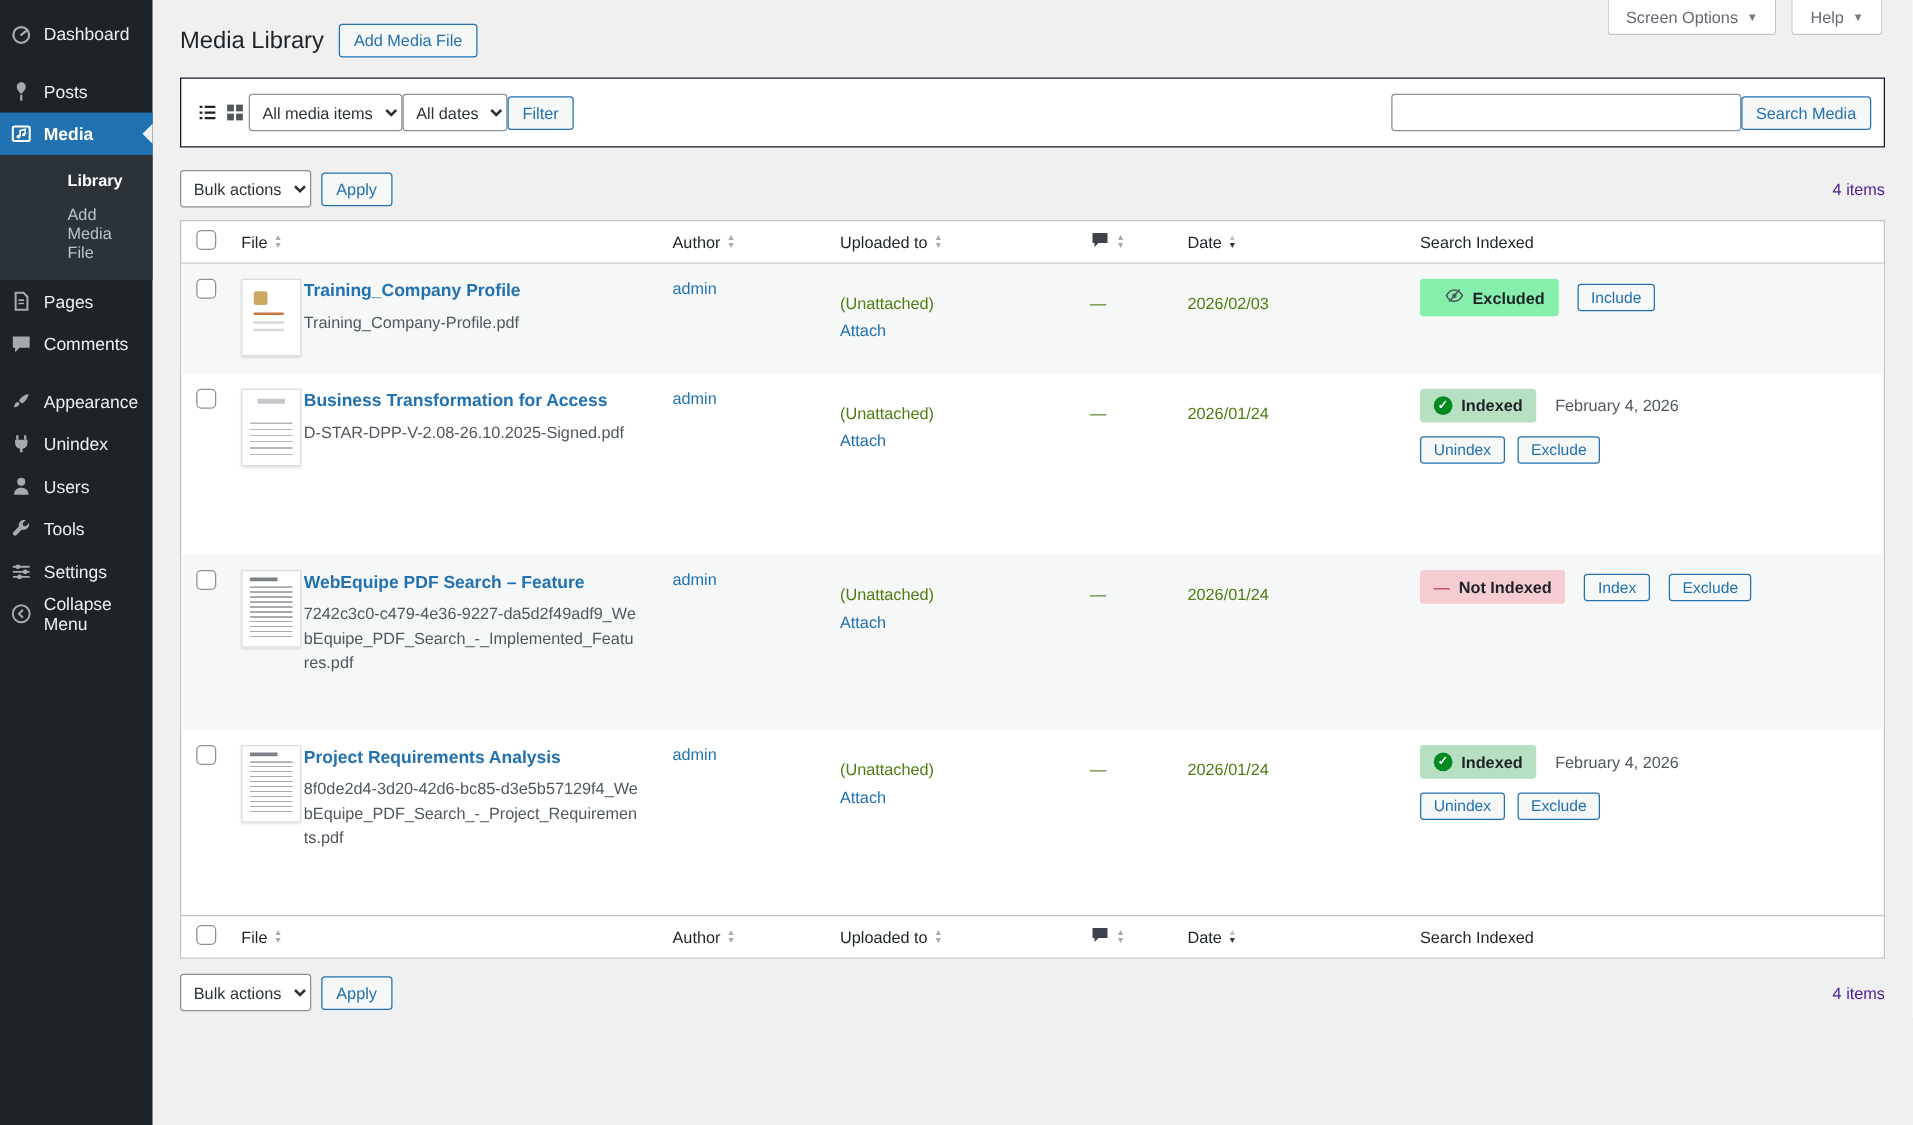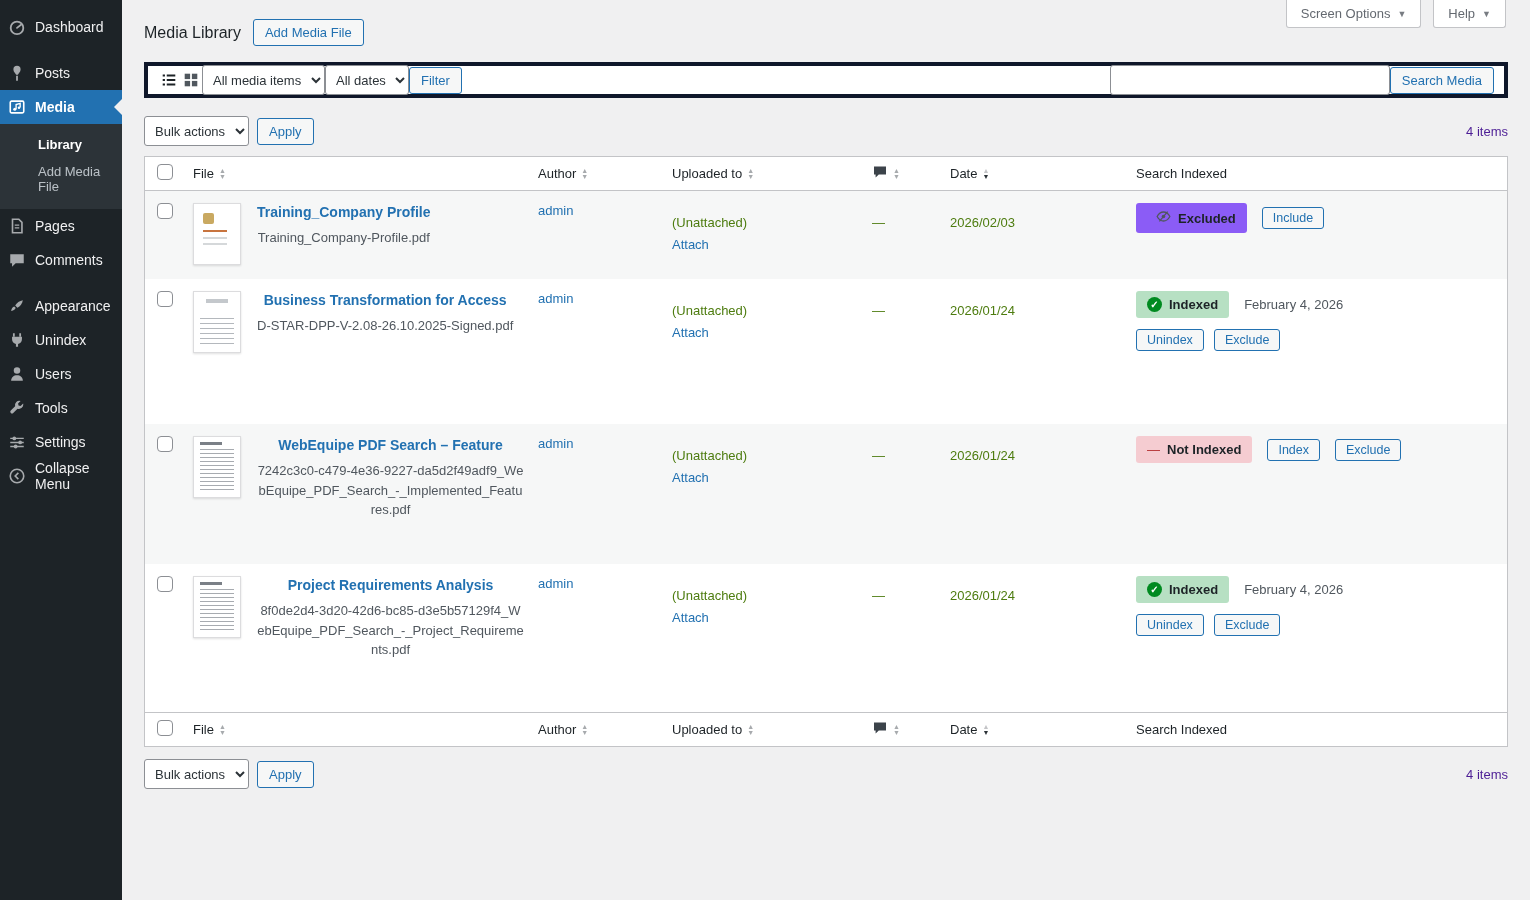--- a/index.html
+++ b/index.html
@@ -13,40 +13,40 @@
 
   
   .sidebar { width:122px; flex-shrink:0; background:#1d2327; padding-top:10px; color:#f0f0f1; }
   .menu-item { display:flex; align-items:center; gap:9px; padding:8px 8px; font-size:14px; cursor:pointer; position:relative; height:34px; }
   .menu-item .micon { width:18px; height:18px; display:inline-flex; align-items:center; justify-content:center; color:#a7aaad; flex-shrink:0; }
   .menu-item.active { background:#2271b1; color:#fff; font-weight:600; }
   .menu-item.active .micon { color:#fff; }
   .menu-item.active::after { content:""; position:absolute; right:0; top:50%; transform:translateY(-50%); border:8px solid transparent; border-right-color:#f0f0f1; }
   .menu-sep { height:12px; }
   .submenu { background:#2c3338; padding:7px 0 9px; }
-  .submenu-item { padding:6px 10px 6px 38px; font-size:13px; color:rgba(240,246,252,0.72); cursor:pointer; }
+  .submenu-item { padding:6px 10px 6px 38px; font-size:13px; color:rgba(240,246,252,0.72); cursor:pointer;margin-left:16px; }
   .submenu-item.active { color:#fff; font-weight:600; }
   .svgi { width:18px; height:18px; display:block; }
 
   
   .content { flex:1; position:relative; padding:0 22px; }
   .screen-tabs { position:absolute; top:0; right:24px; display:flex; gap:12px; }
   .screen-tab { background:#fff; border:1px solid #c3c4c7; border-top:none; border-radius:0 0 3px 3px; padding:6px 14px; color:#646970; display:flex; align-items:center; gap:7px; cursor:pointer; }
   .caret { font-size:9px; color:#787c82; }
 
   .page-header { display:flex; align-items:center; gap:12px; padding-top:19px; margin-bottom:16px; }
-  h1 { font-size:16px; font-weight:400; color:#1d2327; }
+  h1 { font-size:19px; font-weight:400; color:#1d2327; }
 
   .btn { display:inline-flex; align-items:center; justify-content:center; background:#f6f7f7; border:1px solid #2271b1; color:#2271b1; border-radius:3px; padding:5px 11px; font-size:13px; font-family:inherit; cursor:pointer; white-space:nowrap; }
   .btn.sm { padding:3px 10px; font-size:12.5px; }
 
   select { height:30px; border:1px solid #8c8f94; border-radius:3px; background:#fff; color:#2c3338; font-size:13px; padding:0 6px; font-family:inherit; cursor:pointer; }
   input[type="search"] { height:30px; width:280px; border:1px solid #8c8f94; border-radius:3px; background:#fff; padding:0 8px; font-family:inherit; font-size:13px; }
 
-  .filter-bar { background:#fff; border:4px solid #0f172a; display:flex; align-items:center; padding:6px 10px; height:36px; }
+  .filter-bar { background:#fff; border:1px solid #0f172a; display:flex; align-items:center; padding:6px 10px; height:56px; }
   .view-icon { width:22px; height:22px; display:inline-flex; align-items:center; justify-content:center; cursor:pointer; color:#50575e; }
   .view-icon.current { color:#1d2327; }
   .spacer { flex:1; }
 
   .bulk-row { display:flex; align-items:center; gap:8px; margin:18px 0 10px; }
   .bulk-row.bottom { margin:12px 0 0; }
   .count { margin-left:auto; color:#4c1d95; }
 
   
   .table { background:#fff; border:1px solid #c3c4c7; }
@@ -64,40 +64,40 @@
   .sorted .s-dn { color:#2c3338; }
 
   .row.striped { background:#f6f7f7; }
   .row.r1 { min-height:88px; }
   .row.r2 { min-height:145px; }
   .row.r3 { min-height:140px; }
   .row.r4 { min-height:148px; }
 
   input[type="checkbox"] { appearance:none; -webkit-appearance:none; width:16px; height:16px; border:1px solid #8c8f94; border-radius:4px; background:#fff; margin:0; cursor:pointer; }
 
-  .col-file { display:flex; gap:16px;text-align:center; }
+  .col-file { display:flex; gap:2px; }
   .thumb { width:48px; height:62px; background:#fff; border:1px solid #dcdcde; box-shadow:0 1px 2px rgba(0,0,0,0.12); flex-shrink:0; position:relative; overflow:hidden; cursor:pointer; }
   .thumb.doc::before { content:""; position:absolute; top:12px; left:6px; right:6px; bottom:6px; background:repeating-linear-gradient(to bottom, #a7abb0 0 1px, transparent 1px 4px); }
   .thumb.doc::after { content:""; position:absolute; top:5px; left:6px; width:22px; height:3px; background:#7b8087; }
   .thumb.doc2::before { content:""; position:absolute; top:26px; left:6px; right:6px; bottom:6px; background:repeating-linear-gradient(to bottom, #b4b8bd 0 1px, transparent 1px 5px); }
   .thumb.doc2::after { content:""; position:absolute; top:7px; left:12px; right:12px; height:4px; background:#c4c8cc; }
   .thumb.logo::before { content:""; position:absolute; top:9px; left:9px; width:11px; height:11px; background:#c9a961; border-radius:2px; }
   .thumb.logo::after { content:""; position:absolute; top:26px; left:9px; width:24px; height:2px; background:#c8743f; box-shadow:0 7px 0 #d5d8da, 0 13px 0 #d5d8da; }
 
   .fileinfo { min-width:0; }
   .row-title { display:block; font-size:14px; font-weight:600; line-height:1.3; }
   .filename { margin-top:7px; color:#50575e; word-break:break-all; line-height:1.5; max-width:268px; }
 
   .muted { color:#4d7c0f;margin-top:12px; }
   .attach-link { display:inline-block; margin-top:7px;text-align:center; }
 
   .status-line { display:flex; align-items:center; gap:15px; flex-wrap:wrap; }
   .action-line { margin-top:11px; display:flex; gap:10px; }
   .badge { display:inline-flex; align-items:center; gap:7px; padding:6px 11px; border-radius:3px; font-weight:600; color:#1d2327; white-space:nowrap; }
-  .badge-excluded { background:#8b5cf6;padding-left:20px; }
+  .badge-excluded { background:#86efac;padding-left:20px; }
   .badge-indexed { background:#b7e0c3; }
   .badge-notindexed { background:#f5ccd1; }
   .badge .dash { color:#b32d2e; font-weight:400; }
   .check-circle { width:15px; height:15px; border-radius:50%; background:#008a20; color:#fff; display:inline-flex; align-items:center; justify-content:center; font-size:10px; line-height:1; font-weight:700; }
   .idate { color:#50575e; }
 
   .bubble-icon { display:inline-block; color:#3c434a; }
 </style>
 </head>
 <body>

